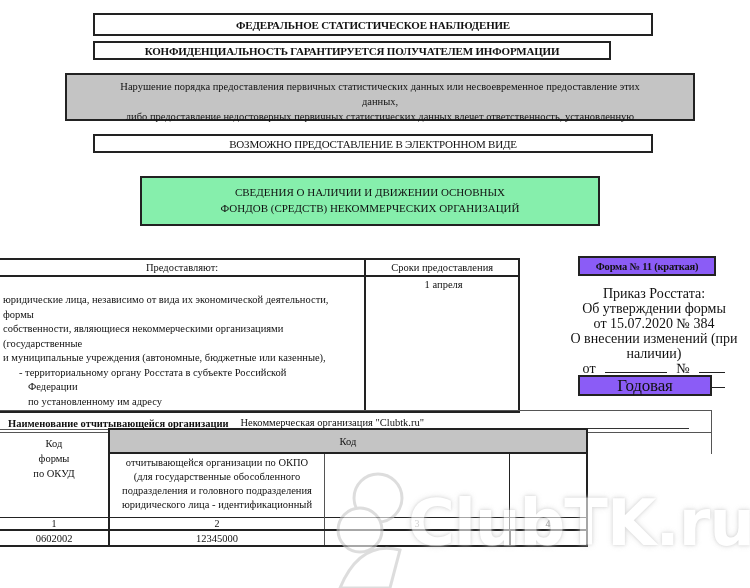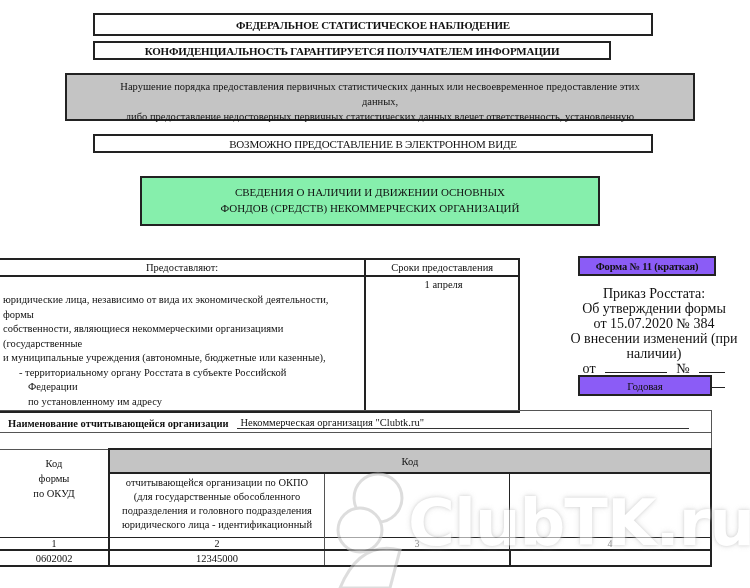--- a/index.html
+++ b/index.html
@@ -35,21 +35,21 @@
   }
   .prov-table td { vertical-align: top; padding: 16px 0 0 3px; line-height: 14.5px; }
   .prov-table .c1 { width: 362px; border-right: 2px solid #222; }
   .prov-table .c2 { border-right: 2px solid #222; text-align: center; }
   .prov-table tr.last td { border-bottom: 2px solid #222; }
   .right-block { font-size: 14px; text-align: center; line-height: 15px; margin-top: 6px; }
   .blank { display: inline-block; border-bottom: 1px solid #222; height: 10px; vertical-align: baseline; }
   .org-row { font-size: 10.5px; display: flex; align-items: flex-end; }
   .org-label { font-weight: bold; margin-right: 8px; white-space: nowrap; }
   .org-value { border-bottom: 1px solid #333; flex: 1; padding-left: 4px; }
-  .codes { position: absolute; left: 0; top: 448px; width: 712px; font-size: 10.5px; }
+  .codes { position: absolute; left: 0; top: 428px; width: 588px; font-size: 10.5px; }
   .codes td { padding: 0; text-align: center; }
   .watermark {
     position: absolute; left: 330px; top: 470px; width: 420px; height: 118px;
     pointer-events: none; opacity: 0.6;
   }
   .wm-text {
     position: absolute; left: 78px; top: 16px; font-family: "DejaVu Sans", sans-serif;
     font-weight: bold; font-size: 64px; color: #fff;
     text-shadow: 0 0 3px #bbb, 0 0 6px #ccc; letter-spacing: -1px;
   }
@@ -114,21 +114,21 @@
     <span>№</span>
     <span class="blank" style="width:26px; margin-left:6px;"></span>
   </div>
   <div>
     <span>от</span>
     <span class="blank" style="width:62px; margin:0 6px;"></span>
     <span>№</span>
     <span class="blank" style="width:26px; margin-left:6px;"></span>
   </div>
 </div>
-<div class="abs box grey" style="left:578px; top:375px; width:134px; height:21px; font-size:11px;">
+<div class="abs box grey" style="left:578px; top:375px; width:134px; height:21px; font-size:17px;">
   <span>Годовая</span>
 </div>
 
 <div class="abs" style="left:0; top:410px; width:712px; height:44px; border-top:1px solid #555; border-right:1px solid #555;">
   <div class="org-row" style="height:22px; border-bottom:1px solid #555; padding:0 22px 3px 8px; box-sizing:border-box;">
     <span class="org-label">Наименование отчитывающейся организации</span>
     <span class="org-value">Некоммерческая организация "Clubtk.ru"</span>
   </div>
 </div>
 

